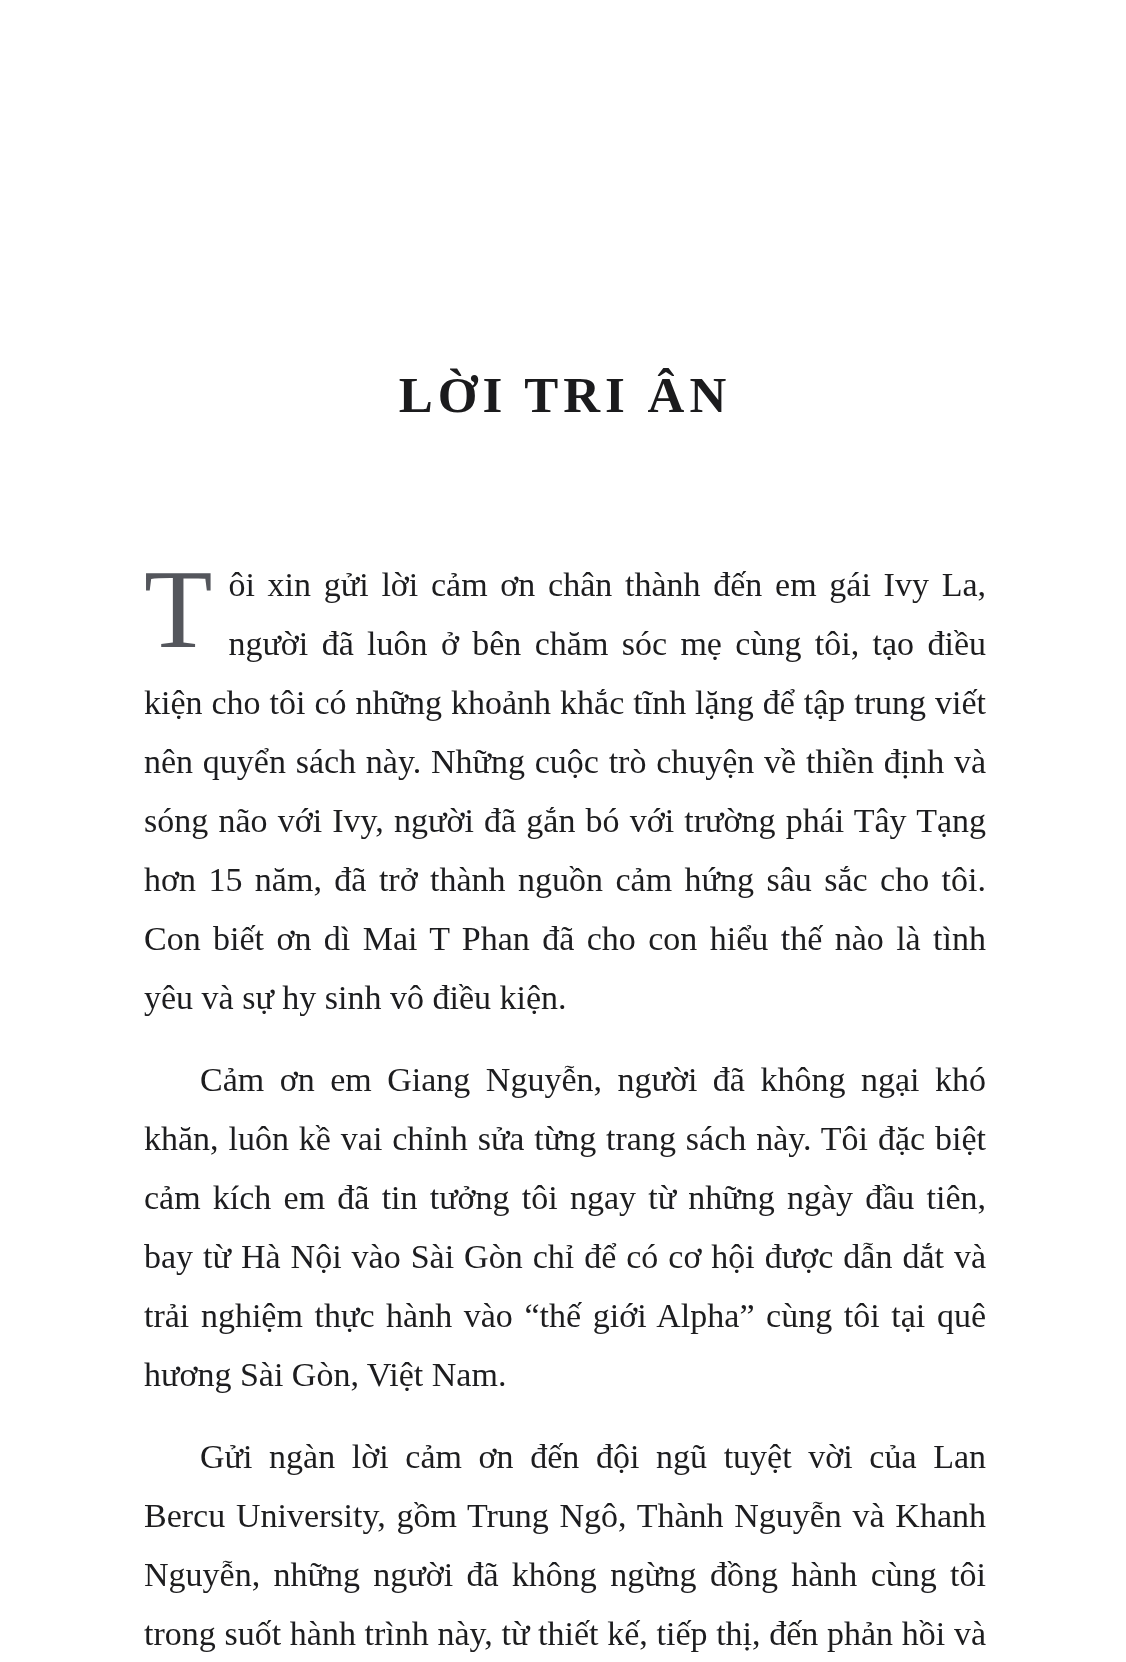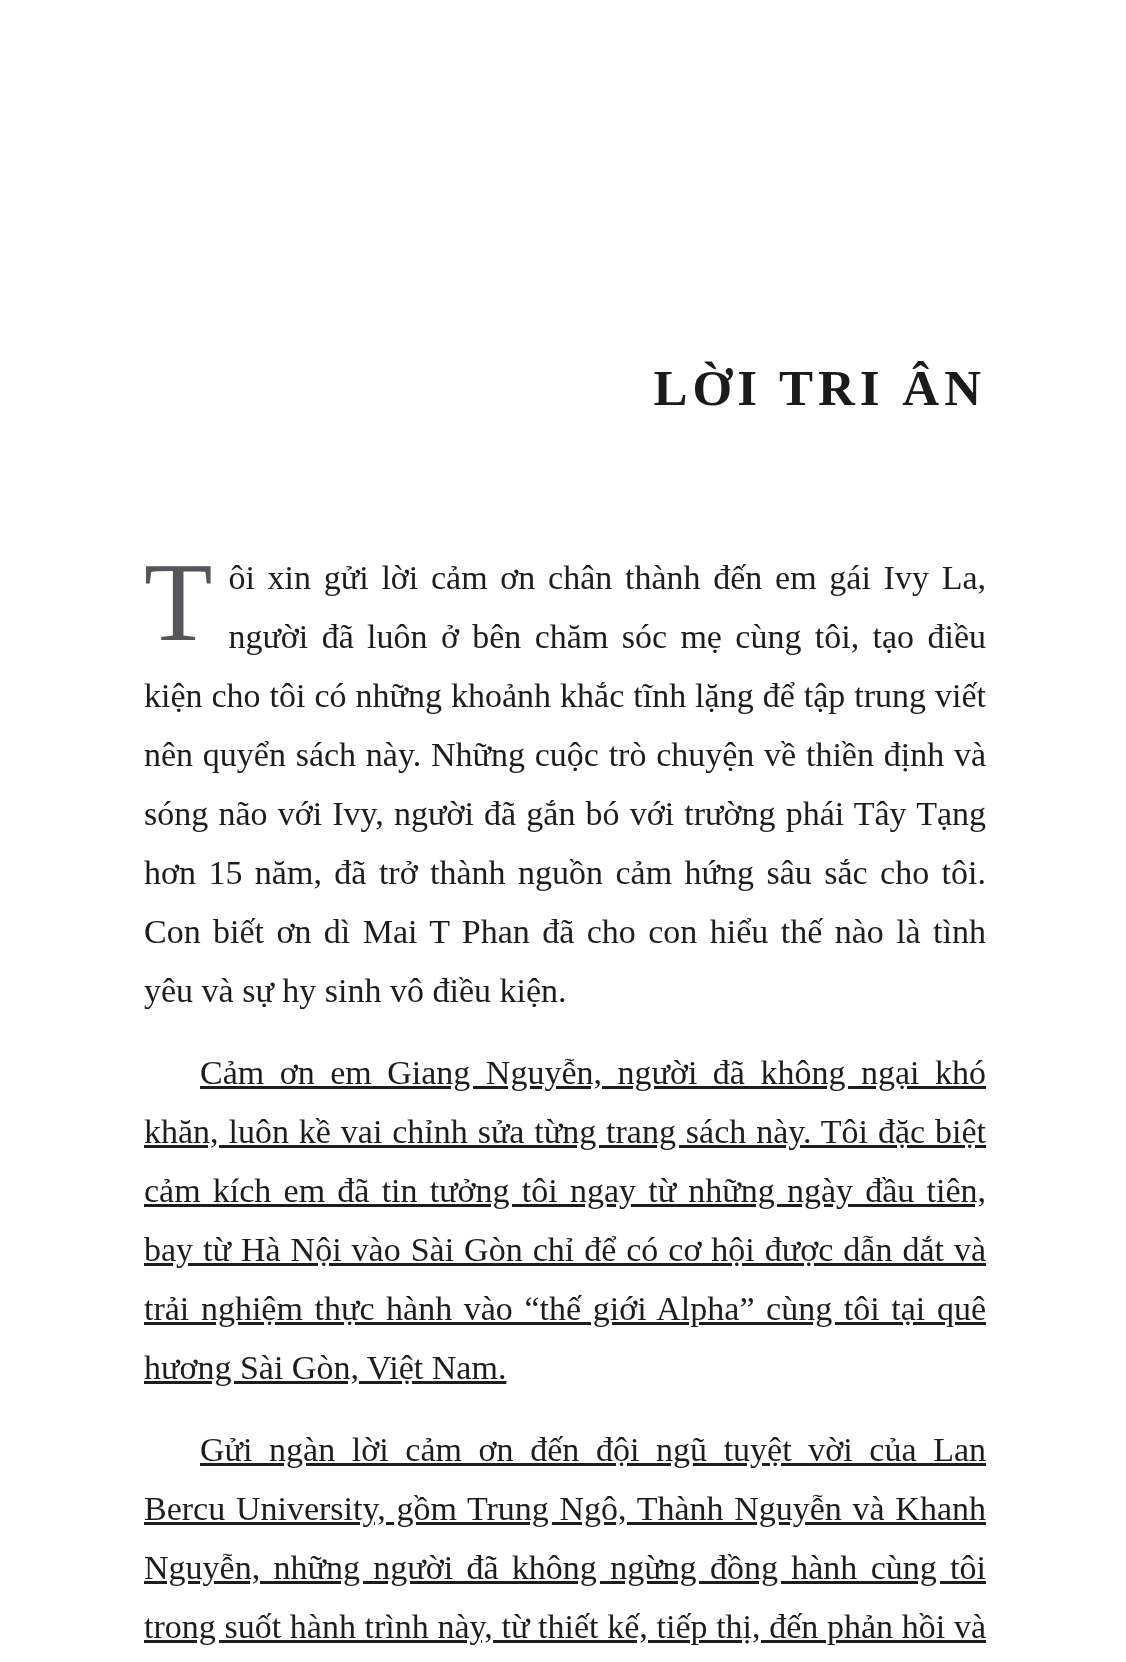--- a/index.html
+++ b/index.html
@@ -13,44 +13,43 @@
     height: 1662px;
     margin: 0 auto;
     background: #ffffff;
     box-sizing: border-box;
     padding: 0 140px 0 144px;
     overflow: hidden;
     font-family: "Liberation Serif", serif;
     color: #1d1d1f;
   }
   .chapter-title {
-    margin: 0;
+    margin: 7px;
     padding-top: 360px;
-    text-align: right;
+    text-align: center;
     font-family: "Liberation Serif", serif;
     font-size: 51px;
     font-weight: 700;
     letter-spacing: 5px;
     color: #1b1b1d;
     line-height: 1.1;
   }
   .content {
     margin-top: 132px;
   }
   .para {
     margin: 0 0 23px 0;
     font-size: 34px;
     line-height: 59px;
     text-align: justify;
     text-justify: inter-word;
     color: #1d1d1f;
   }
   .para.indent {
     text-indent: 56px;
-    text-decoration: underline;
   }
   .dropcap {
     float: left;
     font-size: 112px;
     line-height: 92px;
     padding: 8px 16px 0 0;
     color: #54565c;
     font-family: "Liberation Serif", serif;
   }
   .para.first::after {

